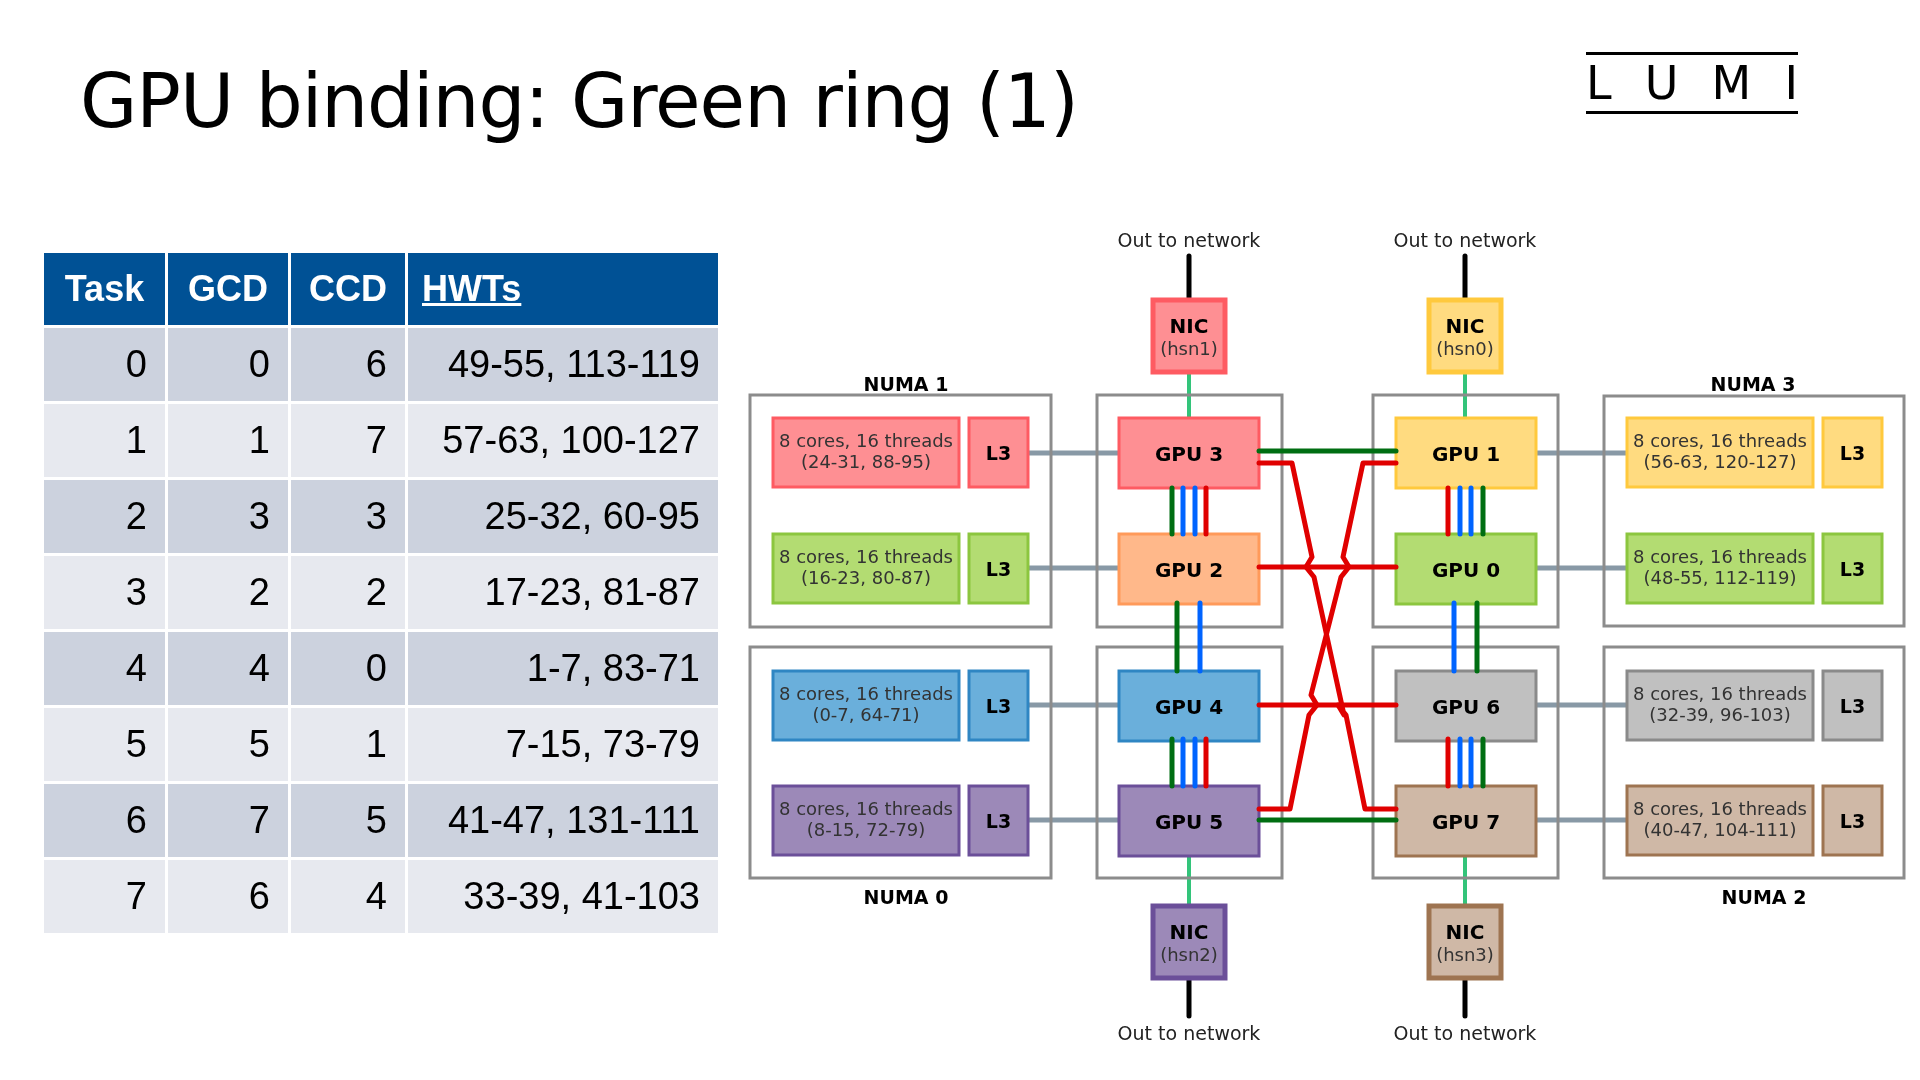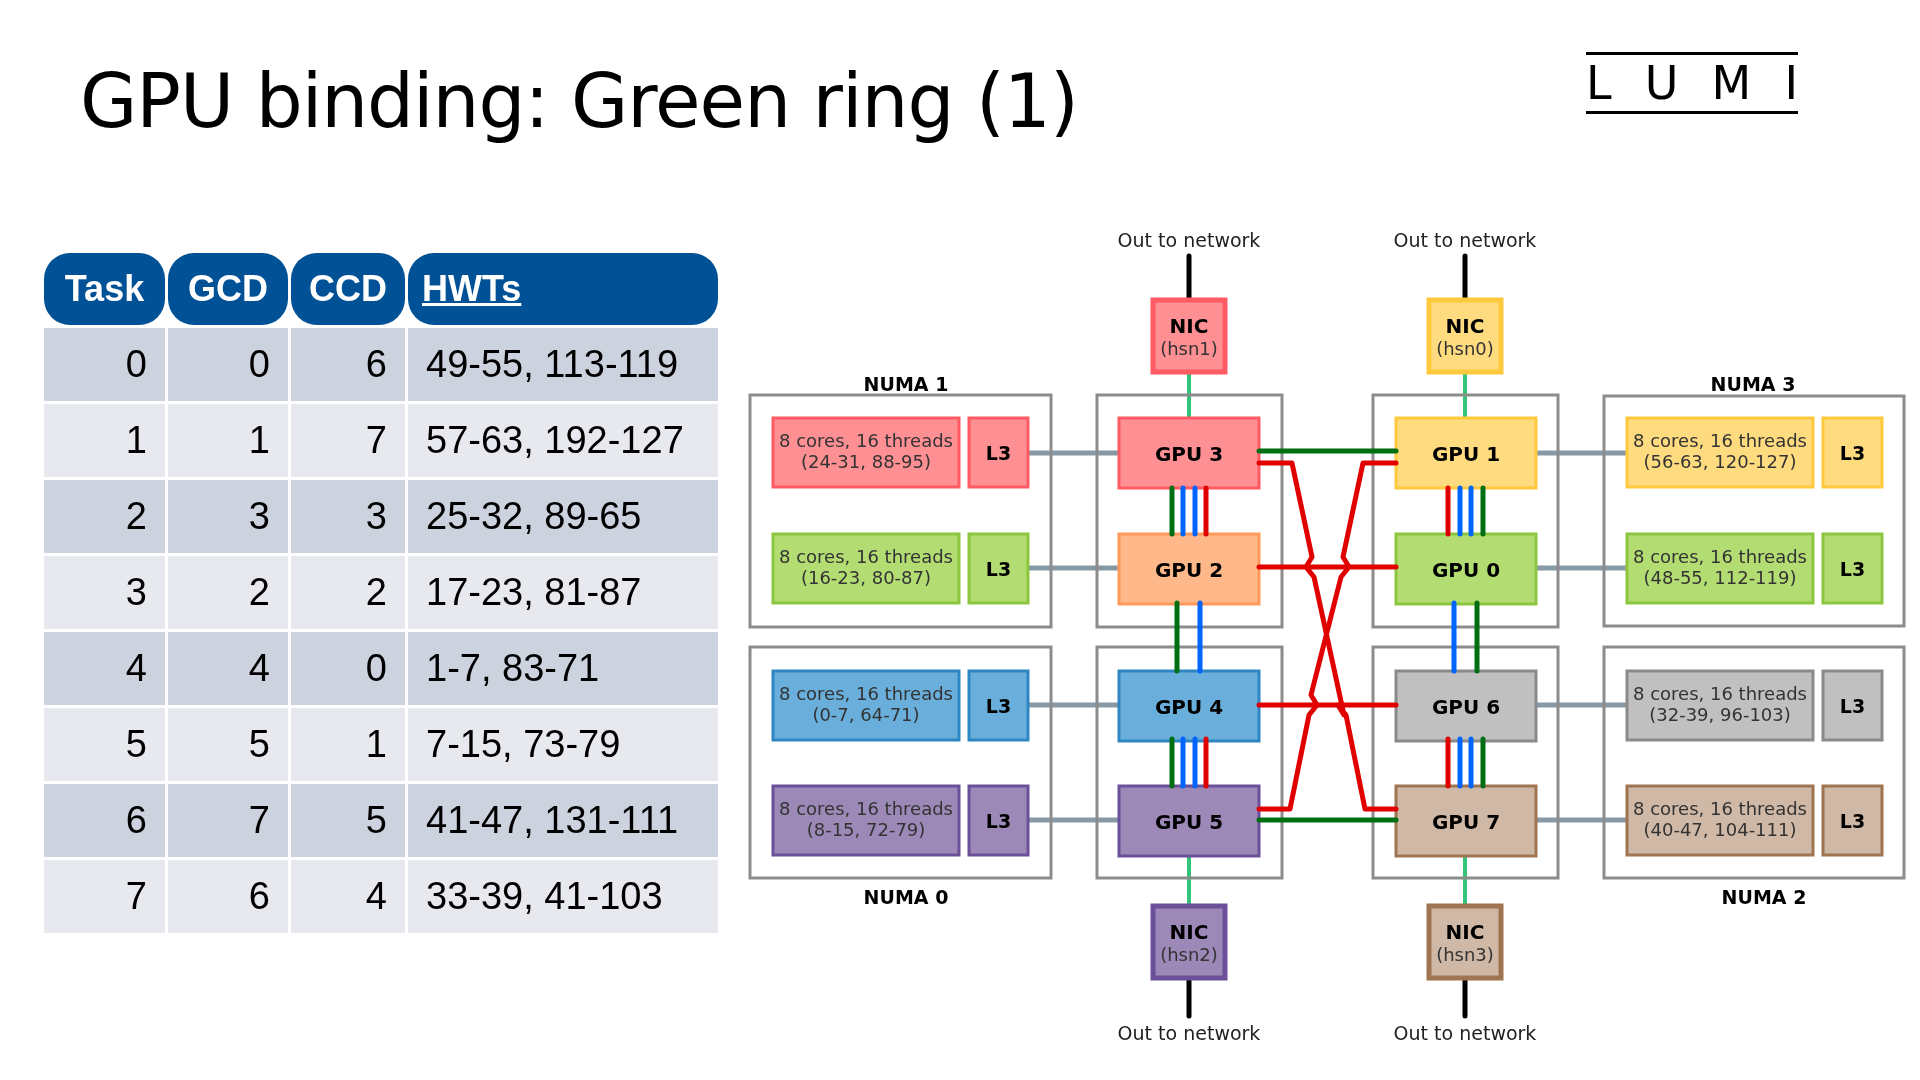--- a/index.html
+++ b/index.html
@@ -5,24 +5,24 @@
   html, body { margin:0; padding:0; background:#ffffff; }
   body { width:1920px; height:1080px; position:relative; overflow:hidden; font-family:"DejaVu Sans", sans-serif; }
   .title { position:absolute; left:80px; top:58px; font-family:"DejaVu Sans", sans-serif; font-weight:normal; font-size:74px; letter-spacing:-1px; color:#000; white-space:nowrap; }
   .logo { position:absolute; left:1586px; top:52px; width:212px; height:62px; }
   .logo .bar { position:absolute; left:0; width:212px; height:3px; background:#000; }
   .logo .bar.top { top:0; }
   .logo .bar.bottom { bottom:0; }
   .logo .text { position:absolute; left:0; top:6px; width:212px; height:50px; display:flex; justify-content:space-between; align-items:center; font-family:"DejaVu Sans", sans-serif; font-size:46px; color:#000; line-height:50px; }
   .logo .text span { display:block; }
   table.binding { position:absolute; left:44px; top:250px; border-collapse:separate; border-spacing:3px 3px; margin-left:-3px; font-family:"Liberation Sans", sans-serif; }
-  table.binding th { background:#005195; color:#fff; font-weight:bold; font-size:36px; height:72px; padding:0 14px; text-align:center;border-radius:26px; }
+  table.binding th { background:#005195; color:#fff; font-weight:bold; font-size:36px; height:72px; padding:0 14px; text-align:center; }
   table.binding th.hwts { text-align:left;text-decoration:underline; }
   table.binding td { font-size:38px; color:#000; height:73px; padding:0 18px; text-align:right; }
-  table.binding td.hwts { text-align:left; }
+  table.binding td.hwts { text-align:right; }
   table.binding tr.odd td { background:#ccd2de; }
   table.binding tr.even td { background:#e7e9ef; }
   table.binding .c0 { width:85px; } table.binding .c1 { width:84px; } table.binding .c2 { width:78px; } table.binding .c3 { width:274px; }
   svg.diagram { position:absolute; left:0; top:0; }
   svg text { font-family:"DejaVu Sans", sans-serif; }
 </style>
 </head>
 <body>
 
 <div class="title">GPU binding: Green ring (1)</div>
@@ -51,27 +51,27 @@
       <tr class="odd">
         <td class="c0">0</td>
         <td class="c1">0</td>
         <td class="c2">6</td>
         <td class="c3 hwts">49-55, 113-119</td>
       </tr>
       <tr class="even">
         <td class="c0">1</td>
         <td class="c1">1</td>
         <td class="c2">7</td>
-        <td class="c3 hwts">57-63, 192-127</td>
+        <td class="c3 hwts">57-63, 100-127</td>
       </tr>
       <tr class="odd">
         <td class="c0">2</td>
         <td class="c1">3</td>
         <td class="c2">3</td>
-        <td class="c3 hwts">25-32, 89-65</td>
+        <td class="c3 hwts">25-32, 60-95</td>
       </tr>
       <tr class="even">
         <td class="c0">3</td>
         <td class="c1">2</td>
         <td class="c2">2</td>
         <td class="c3 hwts">17-23, 81-87</td>
       </tr>
       <tr class="odd">
         <td class="c0">4</td>
         <td class="c1">4</td>

